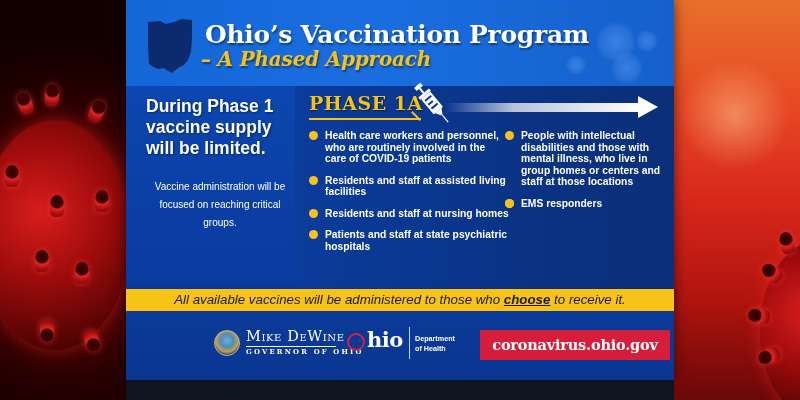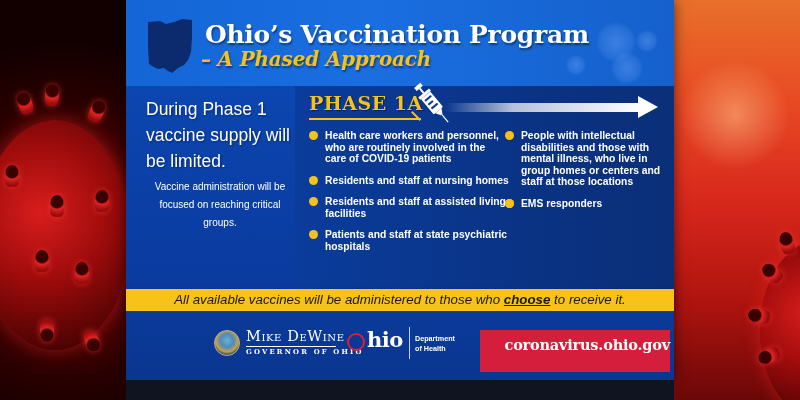--- a/index.html
+++ b/index.html
@@ -69,21 +69,21 @@
     color: #f5c21b; letter-spacing: -0.2px;
     text-shadow: 1px 2px 2px rgba(0,0,0,0.45);
   }
 
   .left-col {
     position: absolute; left: 0; top: 86px; width: 169px; height: 203px;
     background: linear-gradient(180deg, #0c46b0 0%, #0a3a9e 100%);
   }
   .lead {
     position: absolute; left: 20px; top: 10px; width: 145px;
-    font-weight: normal; font-size: 17.5px; line-height: 26px; color: #ffffff;
+    font-weight: bold; font-size: 17.5px; line-height: 21px; color: #ffffff;
     text-shadow: 1px 1px 2px rgba(0,0,0,0.4);
   }
   .lead-body {
     position: absolute; left: 20px; top: 92px; width: 148px;
     font-size: 10px; line-height: 18px; color: #ffffff; text-align: center;
   }
 
   .right-col {
     position: absolute; left: 169px; top: 86px; width: 379px; height: 203px;
     background: linear-gradient(90deg, #0a3c9c 0%, #0a3385 60%, #0b2f78 100%);
@@ -174,24 +174,24 @@
   .odh-ring {
     position: absolute; left: 221px; top: 22px; width: 18px; height: 18px; border-radius: 50%;
     border: 2.5px solid #d8213a;
   }
   .odh-divider { position: absolute; left: 283px; top: 16px; width: 1px; height: 32px; background: #c8d4ee; }
   .odh-dept {
     position: absolute; left: 289px; top: 23px; font-weight: bold; font-size: 7.2px; line-height: 10px; color: #ffffff;
   }
 
   .url-button {
-    position: absolute; left: 354px; top: 19px; width: 190px; height: 42px;
+    position: absolute; left: 354px; top: 19px; width: 190px; height: 30px;
     background: #d51e3c;
     font-family: "DejaVu Serif", serif; font-weight: bold; font-size: 14.5px; color: #ffffff;
-    text-align: right; line-height: 30px; letter-spacing: -0.2px;
+    text-align: center; line-height: 30px; letter-spacing: -0.2px;
     text-decoration: none; display: block;
   }
 </style>
 </head>
 <body>
 
 <div class="bg-left">
   <div class="virus" style="left:-20px; top:120px; width:150px; height:230px;"></div>
   <div class="spike" style="left:18px; top:92px; transform:rotate(-20deg);"></div>
   <div class="spike" style="left:45px; top:84px; transform:rotate(5deg);"></div>
@@ -248,22 +248,22 @@
         <rect x="17" y="28" width="8" height="2" fill="#0a3590"></rect>
         <polygon points="17,35 25,35 22,40 20,40" fill="#ffffff"></polygon>
         <rect x="20.5" y="40" width="1.2" height="10" fill="#ffffff"></rect>
       </g>
     </svg>
     <div class="arrow-shaft"></div>
     <div class="arrow-head"></div>
 
     <ul class="list list-a">
       <li><span class="bullet"></span><span>Health care workers and personnel, who are routinely involved in the care of COVID-19 patients</span></li>
+      <li><span class="bullet"></span><span>Residents and staff at assisted living facilities</span></li>
       <li><span class="bullet"></span><span>Residents and staff at nursing homes</span></li>
-      <li><span class="bullet"></span><span>Residents and staff at assisted living facilities</span></li>
       <li><span class="bullet"></span><span>Patients and staff at state psychiatric hospitals</span></li>
     </ul>
 
     <ul class="list list-b">
       <li><span class="bullet"></span><span>People with intellectual disabilities and those with mental illness, who live in group homes or centers and staff at those locations</span></li>
       <li><span class="bullet"></span></li>
       <li><span class="bullet"></span><span>EMS responders</span></li>
     </ul>
   </div>
 

